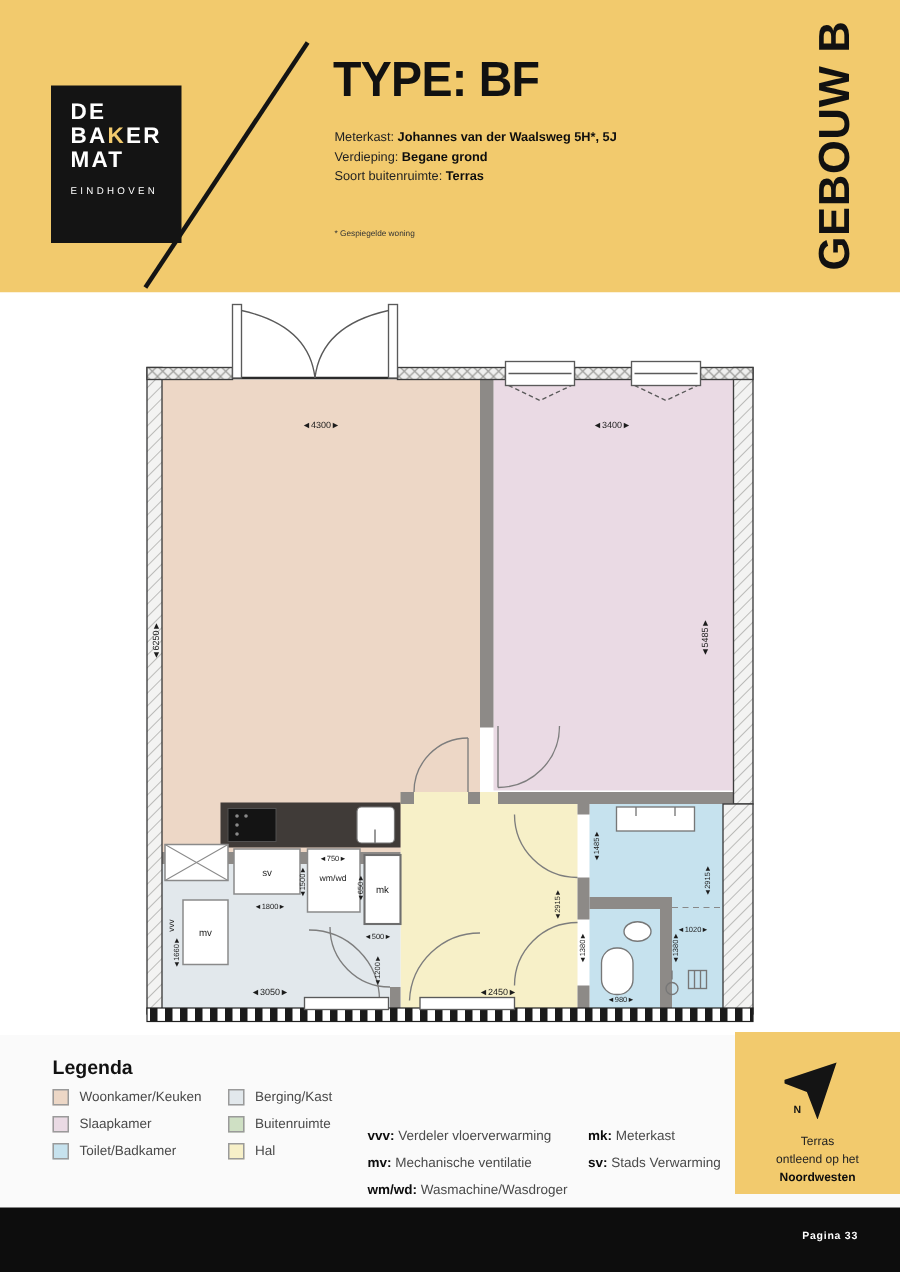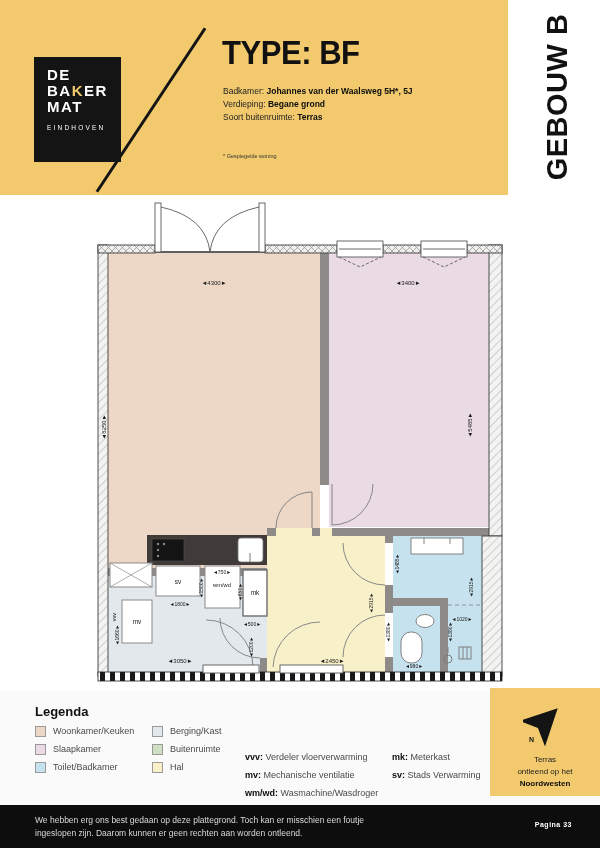--- a/index.html
+++ b/index.html
@@ -1,20 +1,20 @@
 <!DOCTYPE html>
 <html><head>
 <meta charset="utf-8">
 <style>
   html,body{margin:0;padding:0;}
   body{width:600px;height:848px;position:relative;overflow:hidden;
        font-family:"Liberation Sans",sans-serif;background:#fff;color:#111;}
 
   
-  .header{position:absolute;left:0;top:0;width:508px;height:195px;background:#F2CA6D;}
+  .header{position:absolute;left:0;top:0;width:600px;height:195px;background:#F2CA6D;}
   .logo{position:absolute;left:34px;top:57px;width:87px;height:105px;background:#141414;
         padding:10px 0 0 13px;box-sizing:border-box;}
   .logo .big{font-size:15px;line-height:16px;font-weight:bold;color:#fff;letter-spacing:1.5px;}
   .logo .k{color:#F2CA6D;}
   .logo .city{margin-top:9px;font-size:6.5px;letter-spacing:2.2px;color:#fff;}
   .slash{position:absolute;left:151px;top:110px;width:196px;height:3px;background:#141414;
          transform:translate(-50%,-50%) rotate(-56.5deg);}
   .type-title{position:absolute;left:222px;top:34px;font-size:33px;font-weight:900;
               letter-spacing:-.5px;transform:scaleX(.94);transform-origin:left top;}
   .details{position:absolute;left:223px;top:85px;font-size:8.5px;line-height:13px;color:#222;}
@@ -54,21 +54,21 @@
 <div class="header">
   <div class="slash"></div>
   <div class="logo">
     <div class="big"><span>DE</span></div>
     <div class="big"><span>BA</span><span class="k">K</span><span>ER</span></div>
     <div class="big">MAT</div>
     <div class="city">EINDHOVEN</div>
   </div>
   <div class="type-title">TYPE: BF</div>
   <div class="details">
-    <div><span>Badkamer: </span><b>Johannes van der Waalsweg 5H*, 5J</b></div>
+    <div><span>Meterkast: </span><b>Johannes van der Waalsweg 5H*, 5J</b></div>
     <div><span>Verdieping: </span><b>Begane grond</b></div>
     <div><span>Soort buitenruimte: </span><b>Terras</b></div>
   </div>
   <div class="footnote">* Gespiegelde woning</div>
   <div class="gebouw">GEBOUW B</div>
 </div>
 
 <div class="plan-wrap">
 <svg width="600" height="495" viewBox="0 0 600 495">
   <defs>
@@ -254,18 +254,14 @@
     </svg>
     <div class="txt">
       <div>Terras</div>
       <div>ontleend op het</div>
       <b>Noordwesten</b>
     </div>
   </div>
 </div>
 
 <div class="footer">
-  <div class="disclaimer">
-    <div>We hebben erg ons best gedaan op deze plattegrond. Toch kan er misschien een foutje</div>
-    <div>ingeslopen zijn. Daarom kunnen er geen rechten aan worden ontleend.</div>
-  </div>
   <div class="pagina">Pagina  33</div>
 </div>
 
 </body></html>

